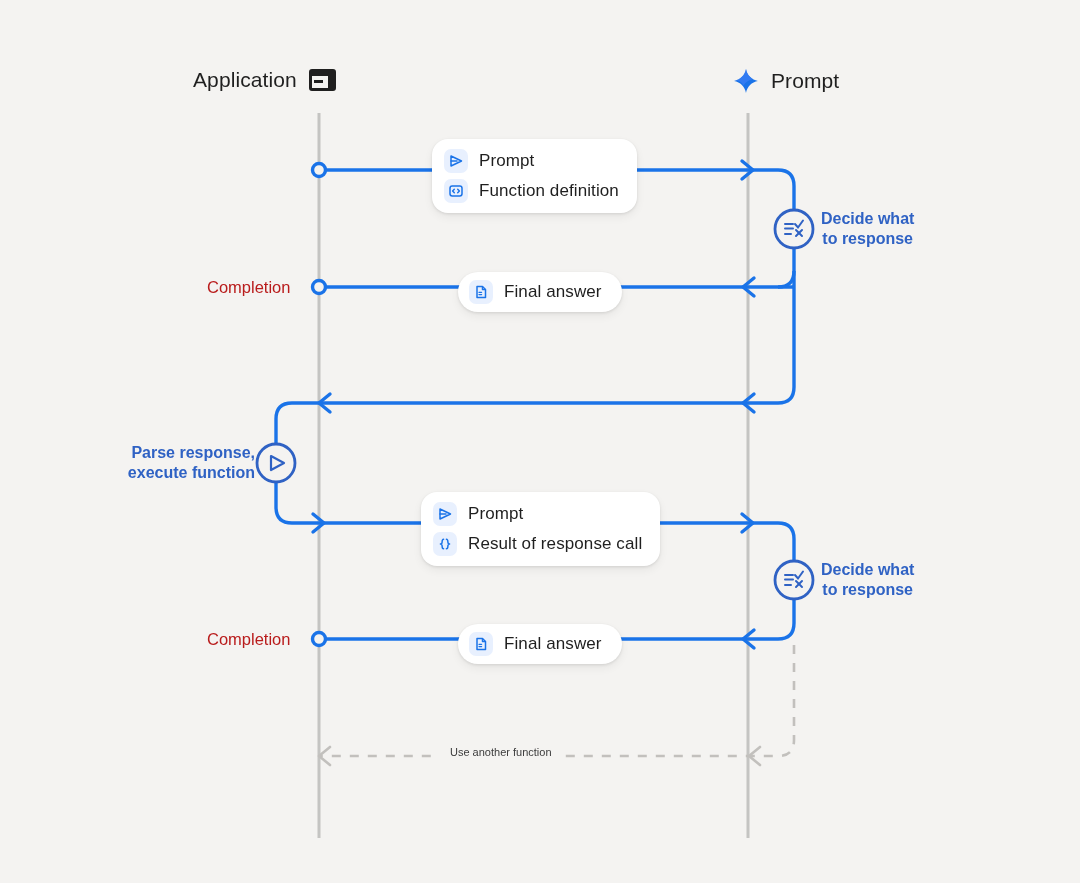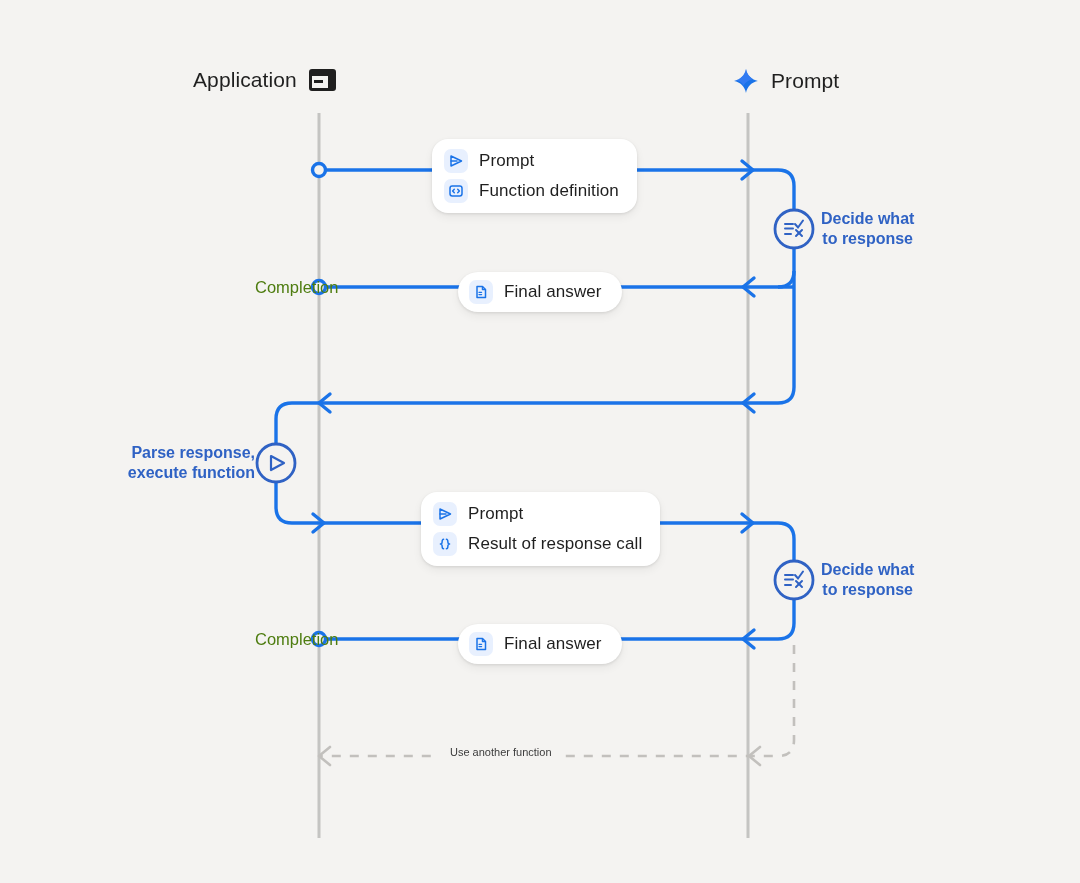--- a/index.html
+++ b/index.html
@@ -105,24 +105,23 @@
     font-weight: 700;
     white-space: nowrap;
     z-index: 6;
   }
   .node-label.right { text-align: center; }
   .node-label.left  { text-align: right; }
 
   .side-label {
     position: absolute;
     font-size: 16.5px;
-    color: #4d7c0f;
+    color: #b91c1c;
     white-space: nowrap;
     z-index: 6;
-    margin-left: 48px;
   }
   .dash-label {
     position: absolute;
     font-size: 11px;
     color: #3c3c3c;
     background: #f4f3f1;
     padding: 0 12px;
     white-space: nowrap;
     z-index: 6;
   }

